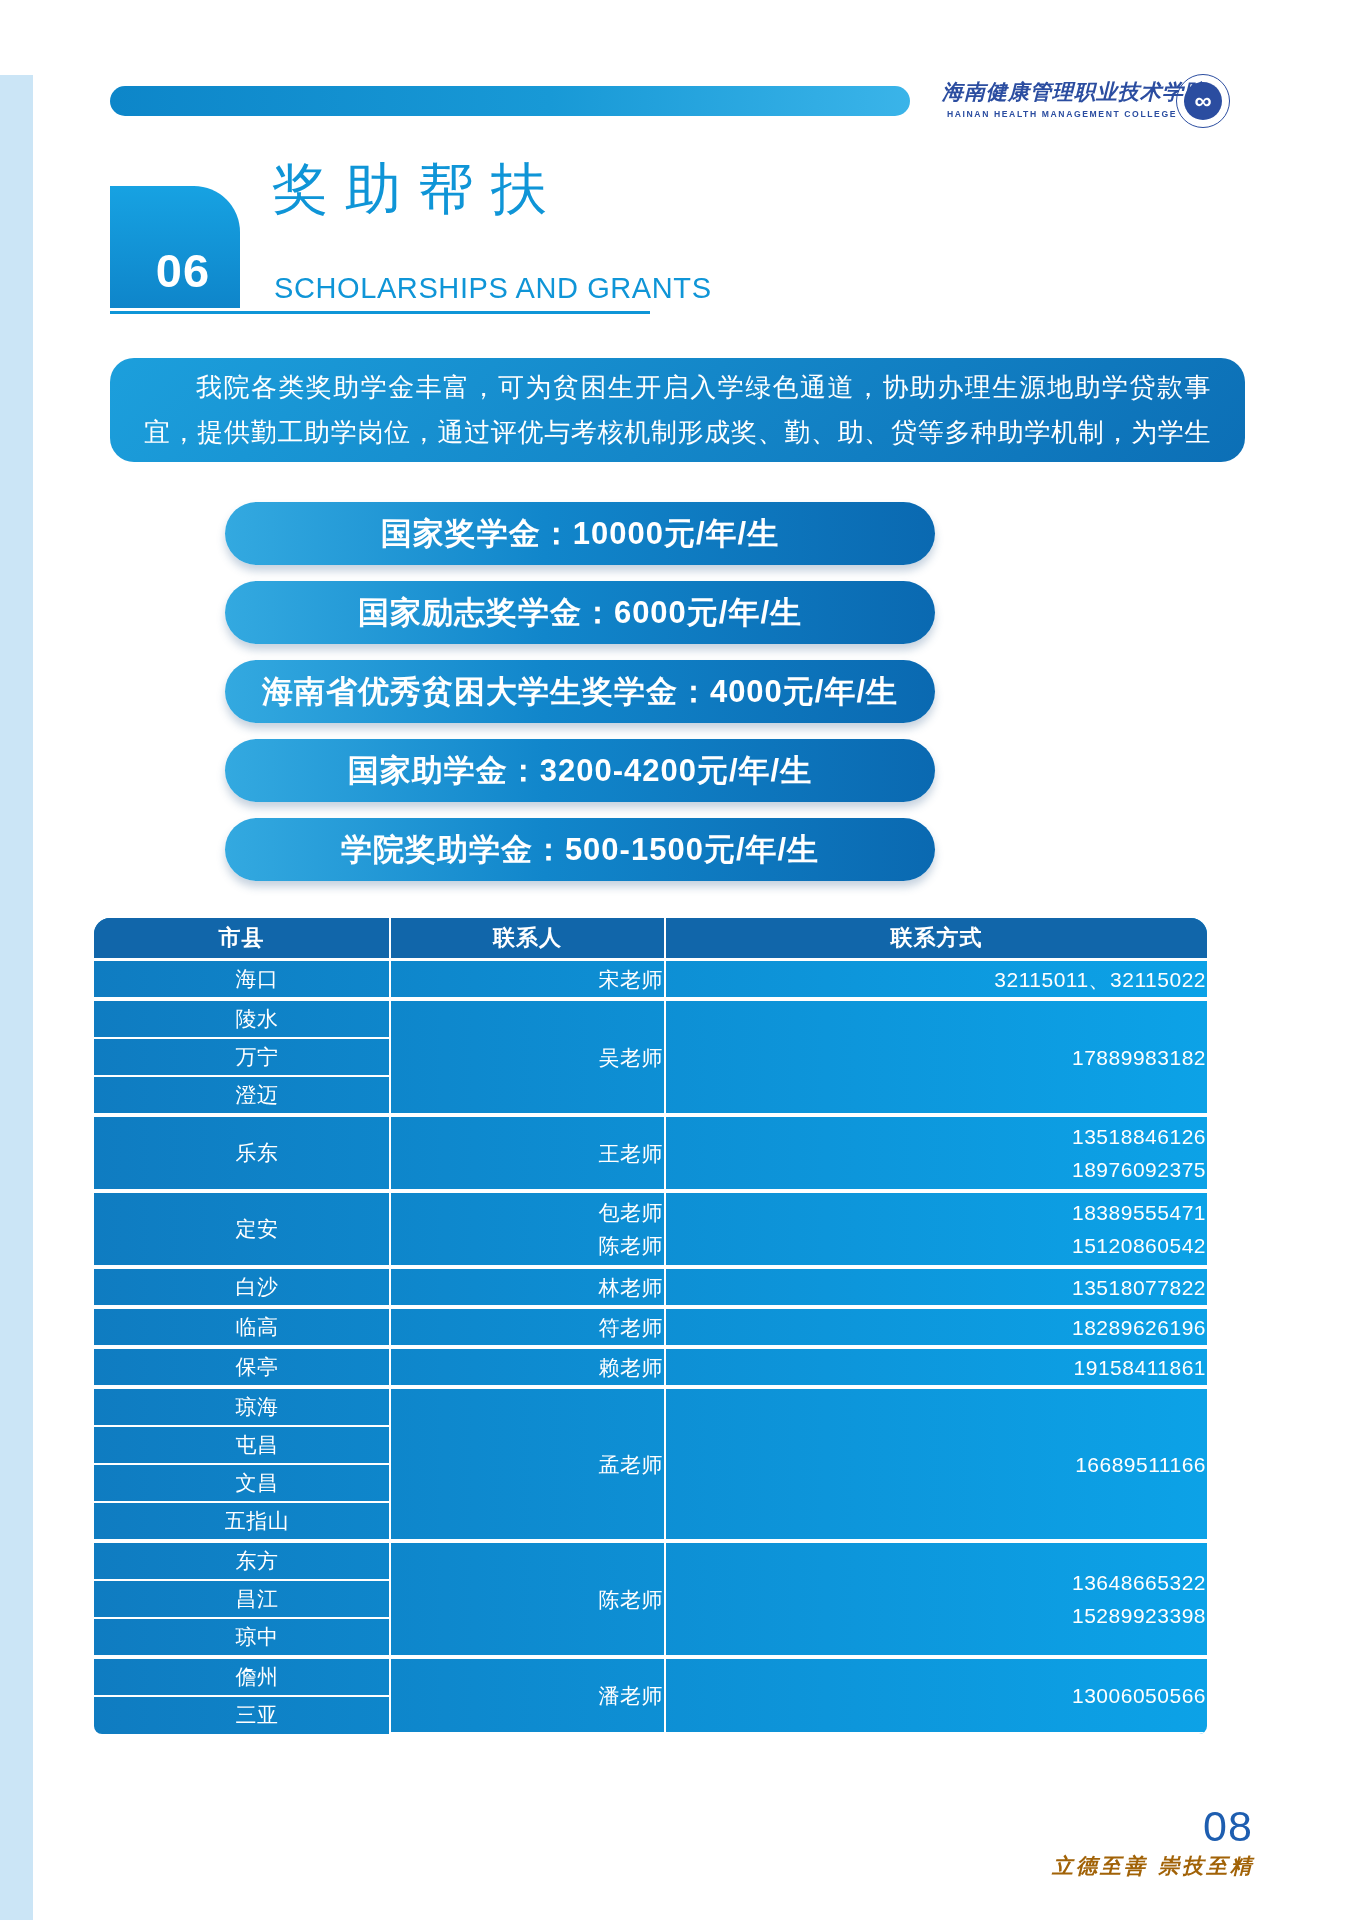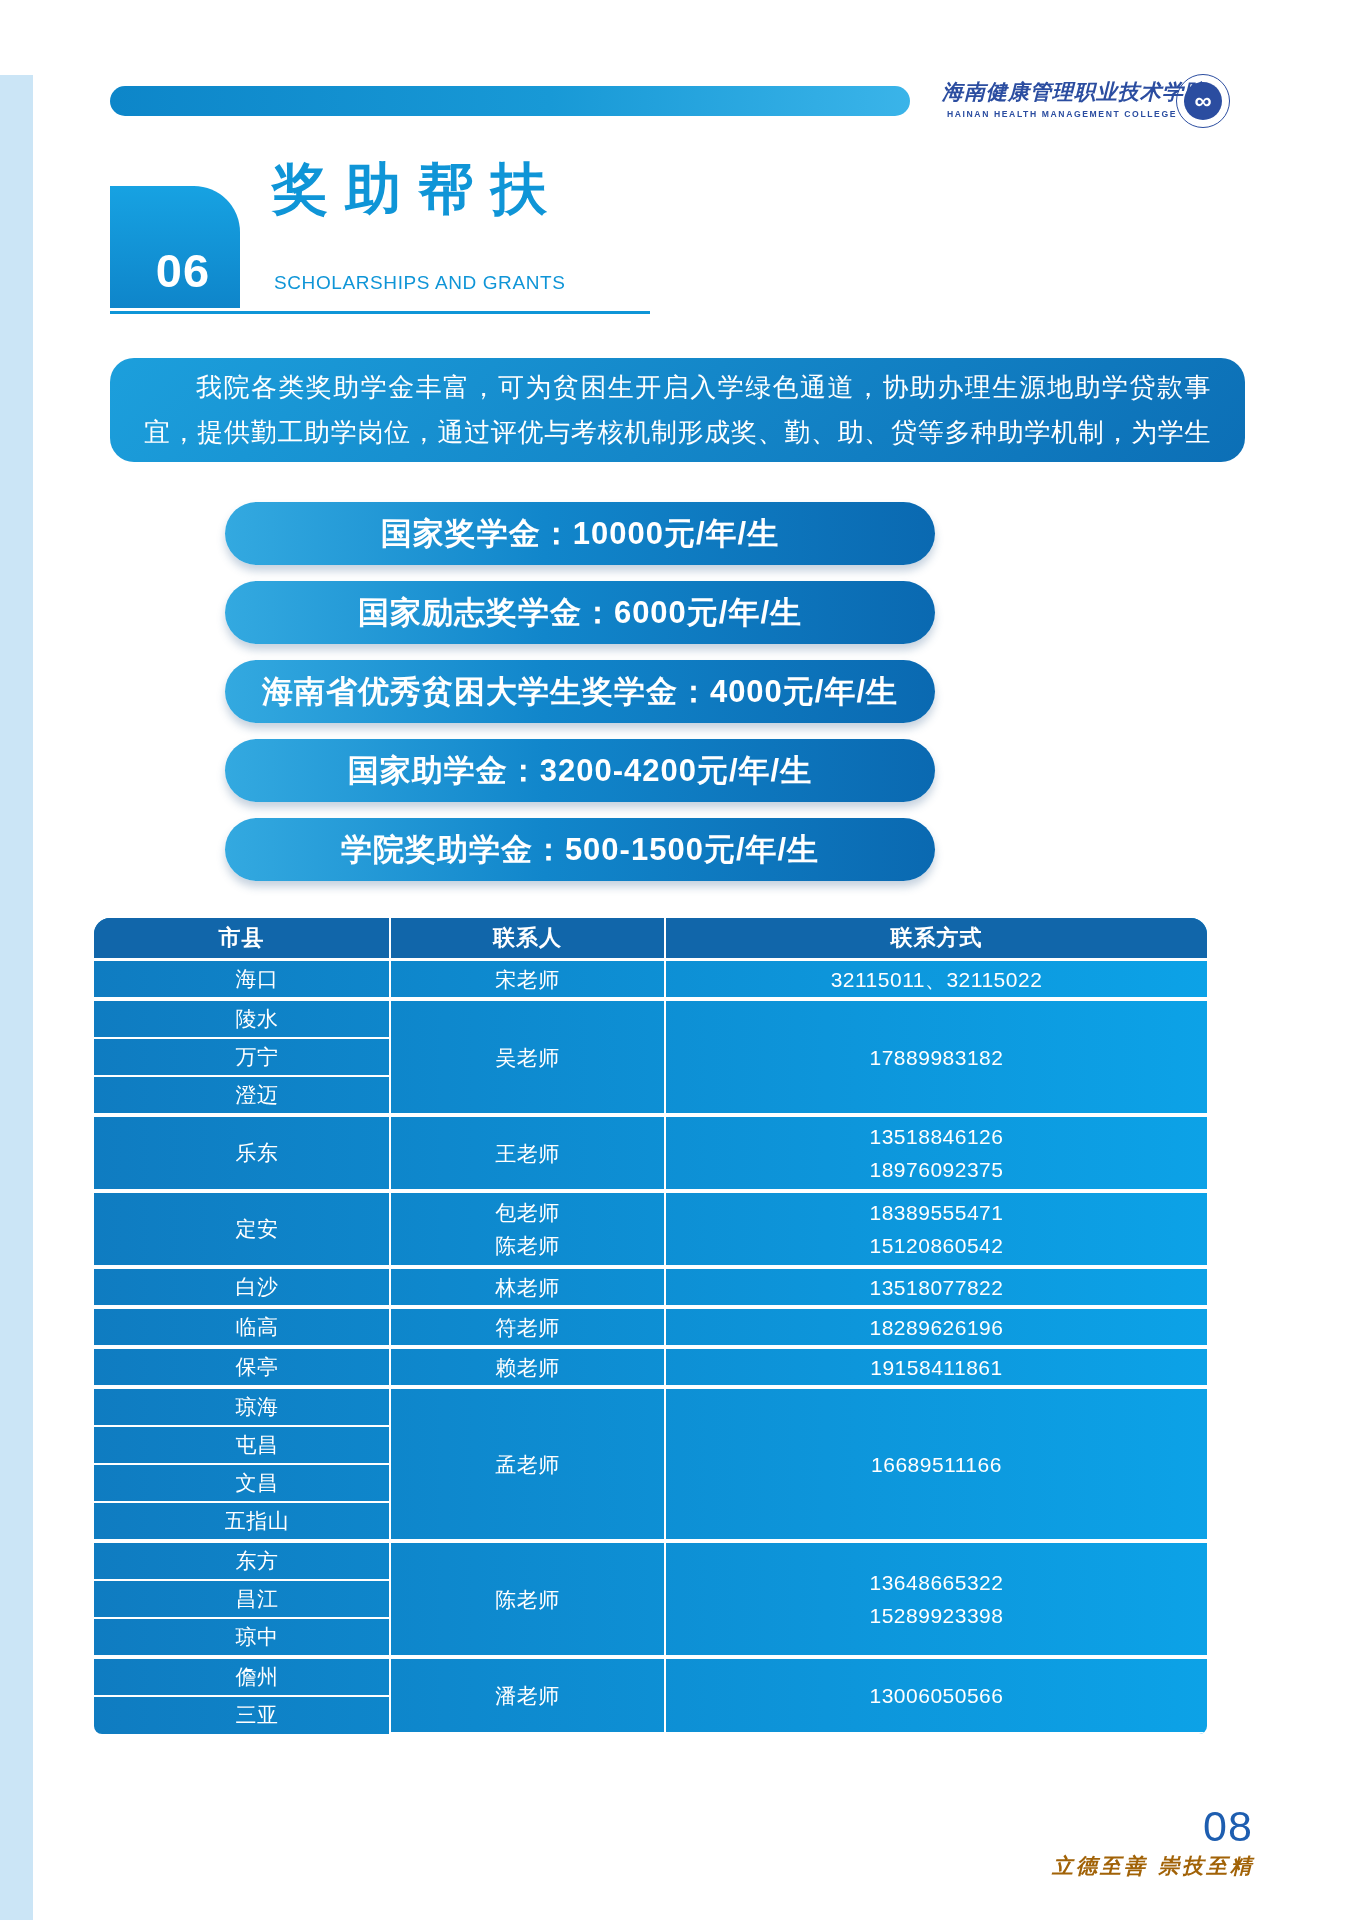--- a/index.html
+++ b/index.html
@@ -19,22 +19,22 @@
   .logo{position:absolute;left:1176px;top:74px;width:52px;height:52px;border:1.6px solid #2b4da0;border-radius:50%;
     display:flex;align-items:center;justify-content:center;}
   .logo .inner{width:38px;height:38px;border-radius:50%;background:#2b4da0;color:#fff;display:flex;align-items:center;justify-content:center;
     font-size:24px;font-weight:bold;line-height:1;}
 
   
   .sec-num{position:absolute;left:110px;top:186px;width:130px;height:122px;border-radius:0 46px 0 0;
     background:linear-gradient(180deg,#17a2e2 0%,#0e85ca 100%);
     display:flex;align-items:flex-end;justify-content:center;padding-bottom:10px;box-sizing:border-box;padding-left:16px;}
   .sec-num .n{color:#fff;font-size:47px;font-weight:bold;letter-spacing:1px;}
-  .sec-title{position:absolute;left:272px;top:152px;color:#0f95d7;font-size:56px;font-weight:bold;letter-spacing:17px;white-space:nowrap;}
-  .sec-sub{position:absolute;left:274px;top:272px;color:#0f95d7;font-size:19px;letter-spacing:0.6px;white-space:nowrap;}
+  .sec-title{position:absolute;left:272px;top:152px;color:#0f95d7;font-size:56px;font-weight:normal;letter-spacing:17px;white-space:nowrap;}
+  .sec-sub{position:absolute;left:274px;top:272px;color:#0f95d7;font-size:29px;letter-spacing:0.6px;white-space:nowrap;}
   .sec-underline{position:absolute;left:110px;top:311px;width:540px;height:3px;background:#0f95d7;}
 
   
   .intro-box{position:absolute;left:110px;top:358px;width:1135px;height:104px;border-radius:24px;box-sizing:border-box;
     background:linear-gradient(135deg,#1c9fdc 0%,#0c6fb6 100%);
     color:#ffffff;font-size:26px;line-height:45px;padding:7px 34px 0 34px;text-indent:2em;text-align:justify;
     letter-spacing:0.5px;}
 
   
   .banners{position:absolute;left:225px;top:502px;width:710px;}
@@ -50,21 +50,21 @@
   table.contacts col.c1{width:26.6%;} table.contacts col.c2{width:24.7%;} table.contacts col.c3{width:48.7%;}
   table.contacts th{height:38px;background:#1166aa;color:#fff;font-size:22px;font-weight:bold;
     border-bottom:3px solid #fff;border-left:2px solid #fff;border-right:2px solid #fff;letter-spacing:1px;}
   table.contacts th:first-child{border-left:none;} table.contacts th:last-child{border-right:none;}
   table.contacts td{height:34px;color:#fff;font-size:21px;text-align:center;vertical-align:middle;
     border:2px solid #fff;letter-spacing:0.5px;}
   table.contacts td:first-child{border-left:none;padding-left:32px;} table.contacts td:last-child{border-right:none;}
   table.contacts tr:last-child td{border-bottom:none;}
   table.contacts tr.group-start td{border-top:4px solid #fff;}
   table.contacts tr.tall td{height:70px;}
-  table.contacts .line{line-height:33px;}
+  table.contacts .line{line-height:33px;text-align:right;}
 
   
   .motto{position:absolute;left:1052px;top:1852px;color:#a16207;font-family:"DejaVu Serif",serif;font-style:italic;
     font-weight:bold;font-size:21px;letter-spacing:3px;white-space:nowrap;}
   .page-num{position:absolute;left:1203px;top:1802px;color:#1e5eb0;font-size:43px;letter-spacing:1px;}
 </style>
 </head>
 <body>
 
 <div class="side-strip"></div>

